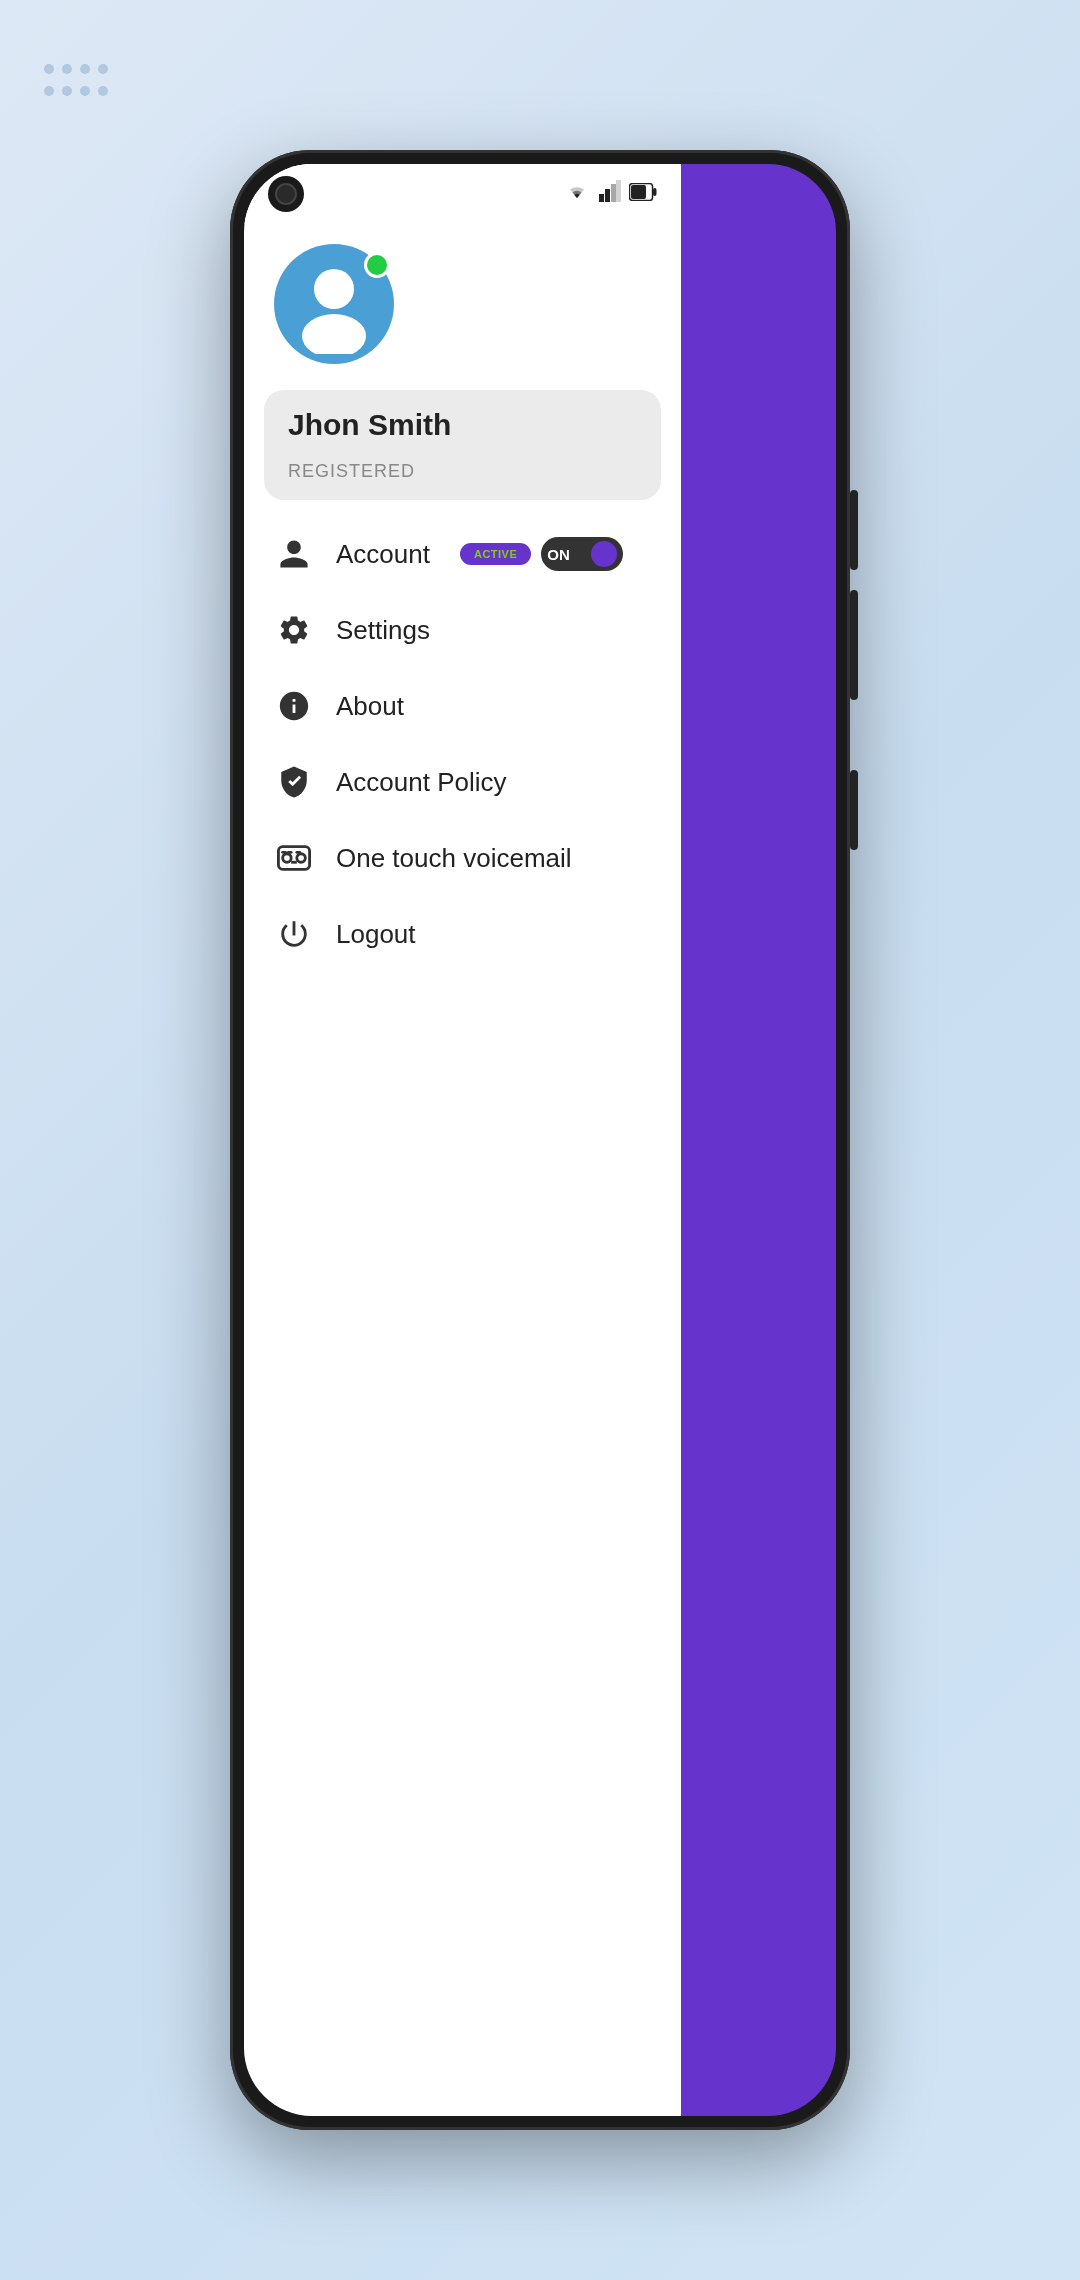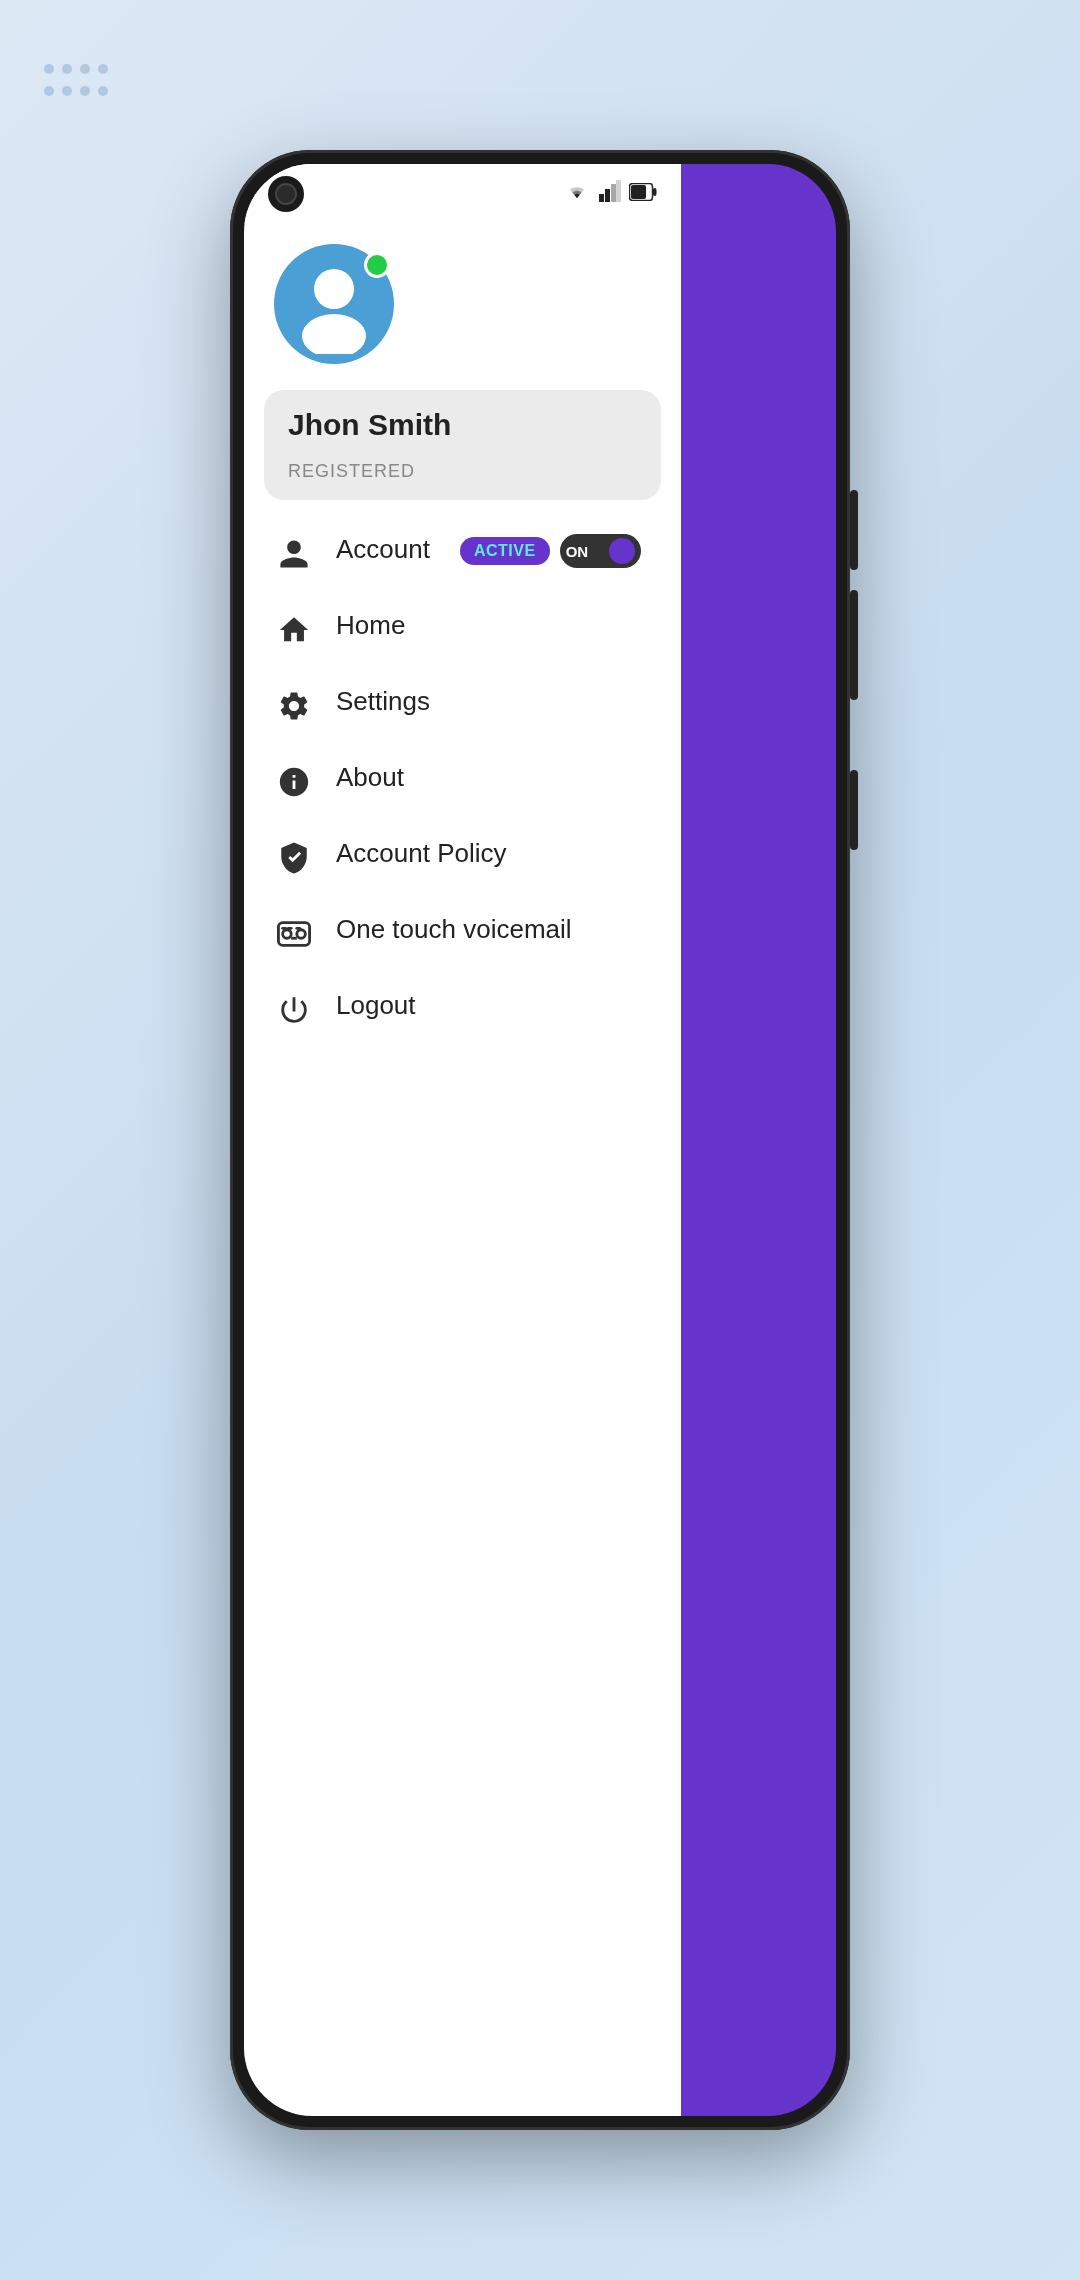--- a/index.html
+++ b/index.html
@@ -193,21 +193,21 @@
     }
 
     
     .menu-list {
       list-style: none;
       padding: 10px 0;
       flex: 1;
     }
     .menu-item {
       display: flex;
-      align-items: flex-start;
+      align-items: center;
       padding: 18px 30px;
       cursor: pointer;
       gap: 22px;
     }
     .menu-item-icon {
       width: 40px;
       height: 40px;
       display: flex;
       align-items: center;
       justify-content: center;
@@ -226,22 +226,22 @@
 
     
     .account-badges {
       display: flex;
       align-items: center;
       gap: 10px;
       margin-left: 8px;
     }
     .badge-active {
       background: #6633cc;
-      color: #5eead4;
-      font-size: 16px;
+      color: #84cc16;
+      font-size: 11px;
       font-weight: 600;
       padding: 5px 14px;
       border-radius: 20px;
       letter-spacing: 0.5px;
     }
     .toggle-switch {
       display: flex;
       align-items: center;
       background: #333;
       border-radius: 20px;
@@ -345,28 +345,20 @@
             <span class="menu-item-label">Account</span>
             <div class="account-badges">
               <span class="badge-active">ACTIVE</span>
               <div class="toggle-switch">
                 <span class="toggle-on-label">ON</span>
                 <div class="toggle-circle"></div>
               </div>
             </div>
           </li>
 
-          <li class="menu-item">
-            <div class="menu-item-icon">
-              <svg viewBox="0 0 24 24" xmlns="http://www.w3.org/2000/svg">
-                <path d="M10 20v-6h4v6h5v-8h3L12 3 2 12h3v8z"></path>
-              </svg>
-            </div>
-            <span class="menu-item-label">Home</span>
-          </li>
 
           <li class="menu-item">
             <div class="menu-item-icon">
               <svg viewBox="0 0 24 24" xmlns="http://www.w3.org/2000/svg">
                 <path d="M19.14 12.94c.04-.3.06-.61.06-.94s-.02-.64-.07-.94l2.03-1.58a.49.49 0 00.12-.61l-1.92-3.32a.49.49 0 00-.6-.22l-2.39.96a7.01 7.01 0 00-1.62-.94l-.36-2.54a.484.484 0 00-.48-.41h-3.84c-.24 0-.43.17-.47.41l-.36 2.54c-.59.24-1.13.57-1.62.94l-2.39-.96a.48.48 0 00-.6.22L2.74 8.87a.47.47 0 00.12.61l2.03 1.58c-.05.3-.09.63-.09.94s.02.64.07.94l-2.03 1.58a.49.49 0 00-.12.61l1.92 3.32c.12.22.37.29.6.22l2.39-.96c.5.37 1.04.7 1.62.94l.36 2.54c.05.24.24.41.48.41h3.84c.24 0 .44-.17.47-.41l.36-2.54c.59-.24 1.13-.57 1.62-.94l2.39.96c.23.08.48 0 .6-.22l1.92-3.32a.47.47 0 00-.12-.61l-2.01-1.58zM12 15.6c-1.98 0-3.6-1.62-3.6-3.6s1.62-3.6 3.6-3.6 3.6 1.62 3.6 3.6-1.62 3.6-3.6 3.6z"></path>
               </svg>
             </div>
             <span class="menu-item-label">Settings</span>
           </li>
 

